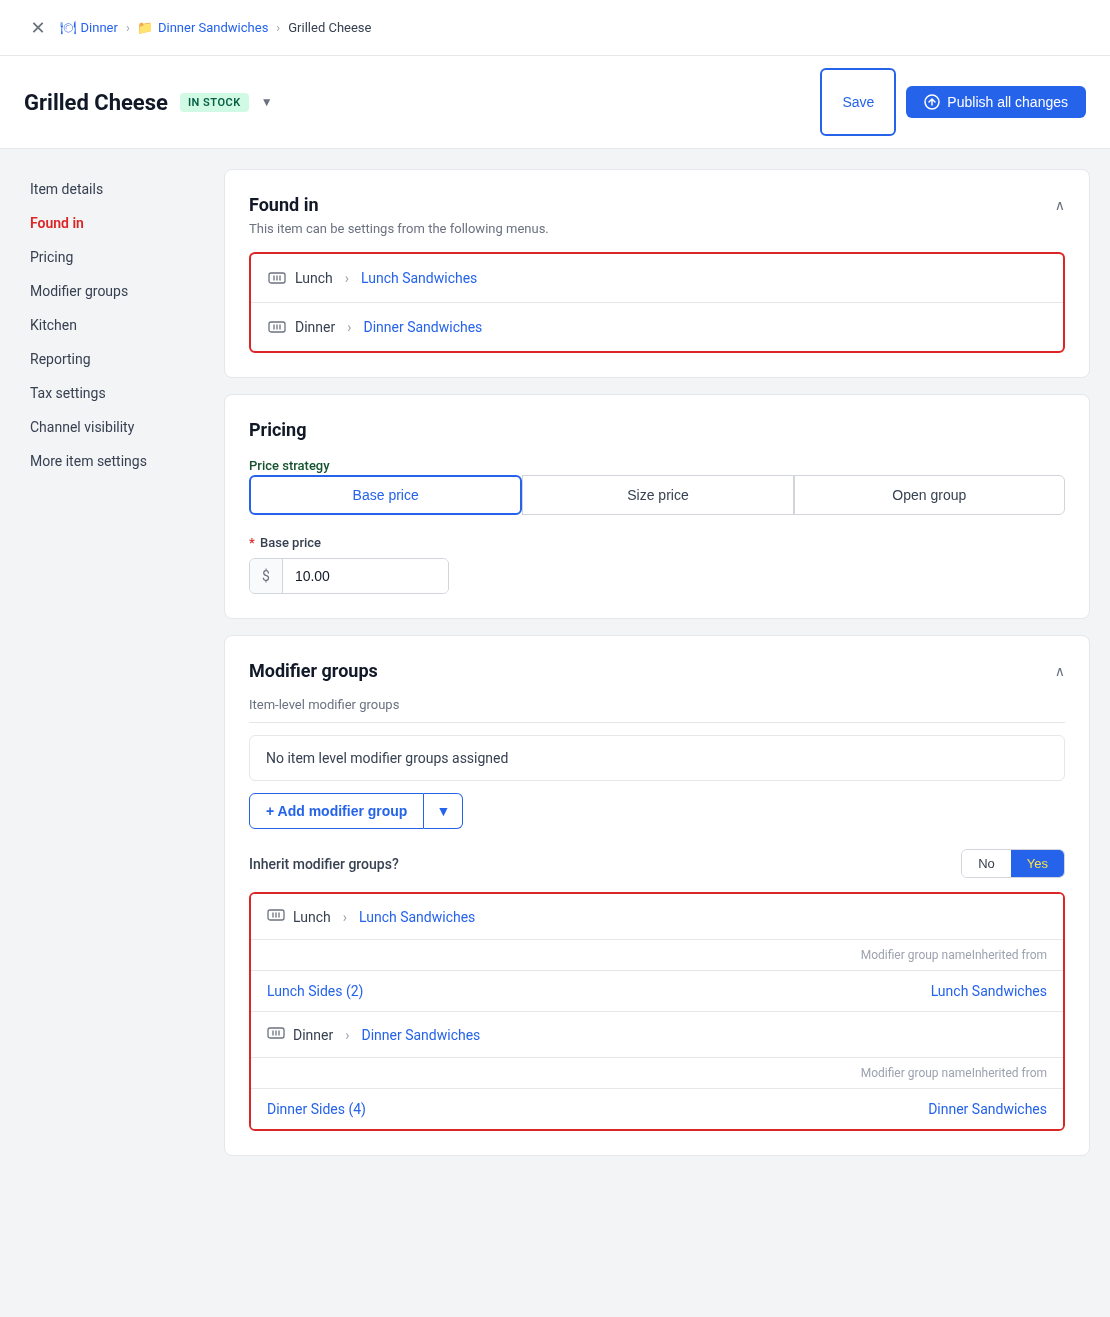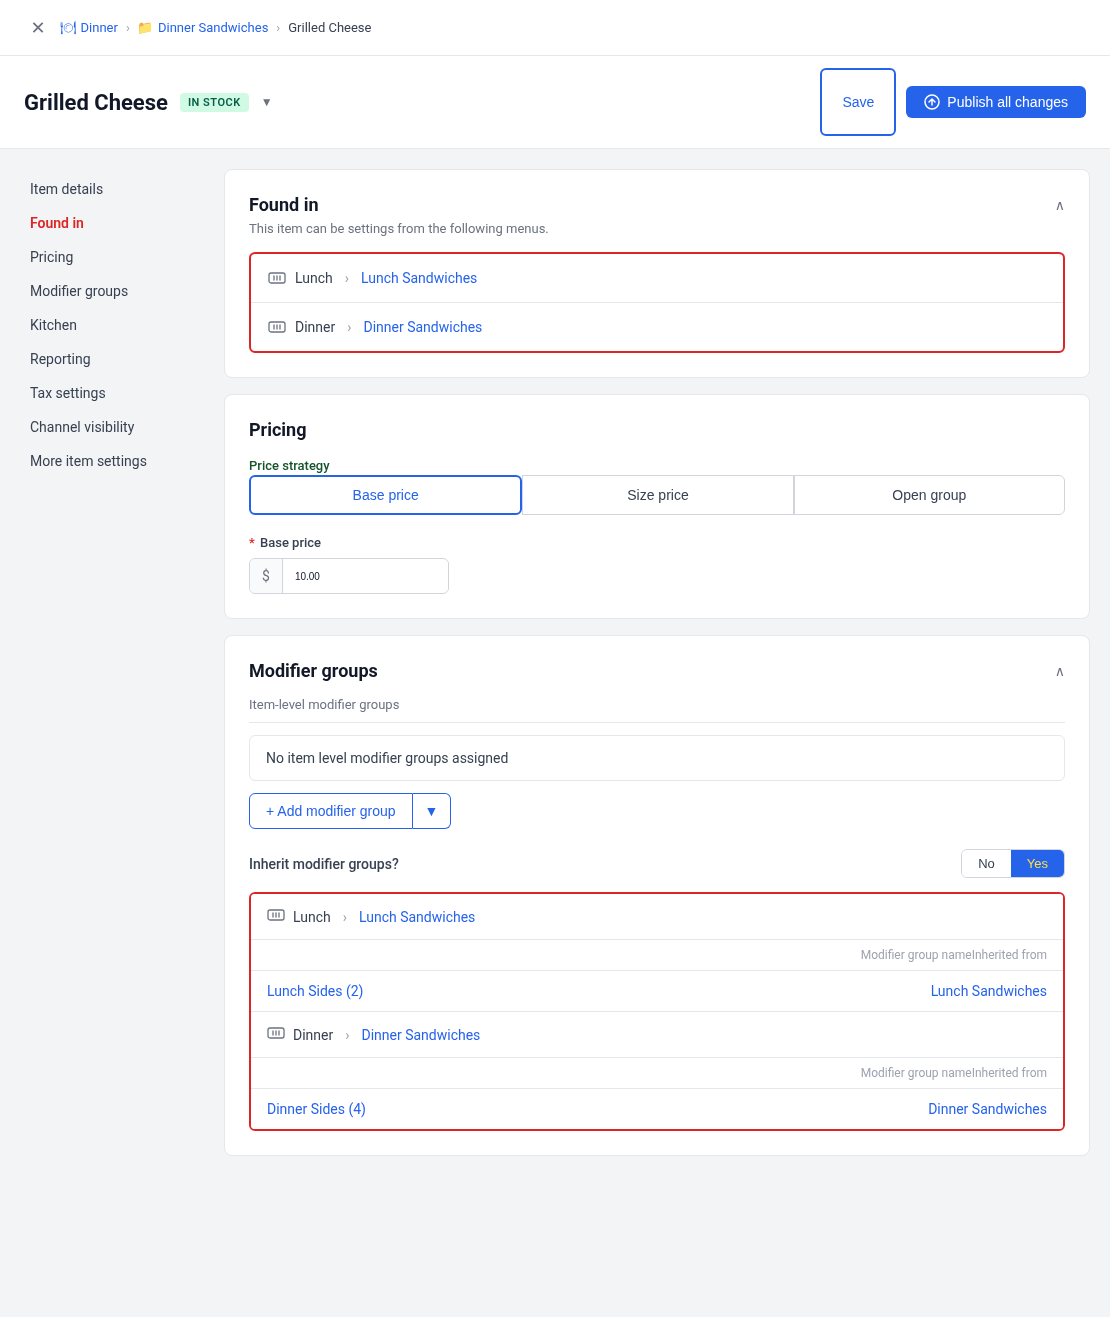--- a/index.html
+++ b/index.html
@@ -244,21 +244,21 @@
       padding: 9px 12px;
       background: #f9fafb;
       border-right: 1px solid #d1d5db;
       color: #6b7280;
       font-size: 14px;
     }
     .price-input {
       border: none;
       outline: none;
       padding: 9px 12px;
-      font-size: 10px;
+      font-size: 14px;
       width: 100%;
       color: #111827;
     }
     
     .modifier-subtitle {
       font-size: 13px;
       color: #6b7280;
       padding: 10px 0;
       border-bottom: 1px solid #e5e7eb;
     }
@@ -280,20 +280,21 @@
       border: 1px solid #2563eb;
       background: #fff;
       color: #2563eb;
       padding: 9px 16px;
       border-radius: 6px 0 0 6px;
       font-size: 14px;
       cursor: pointer;
       display: flex;
       align-items: center;
       gap: 6px;
+      font-weight: bold;
     }
     .add-modifier-dropdown {
       border: 1px solid #2563eb;
       border-left: none;
       background: #fff;
       color: #2563eb;
       padding: 9px 12px;
       border-radius: 0 6px 6px 0;
       cursor: pointer;
       font-size: 14px;

